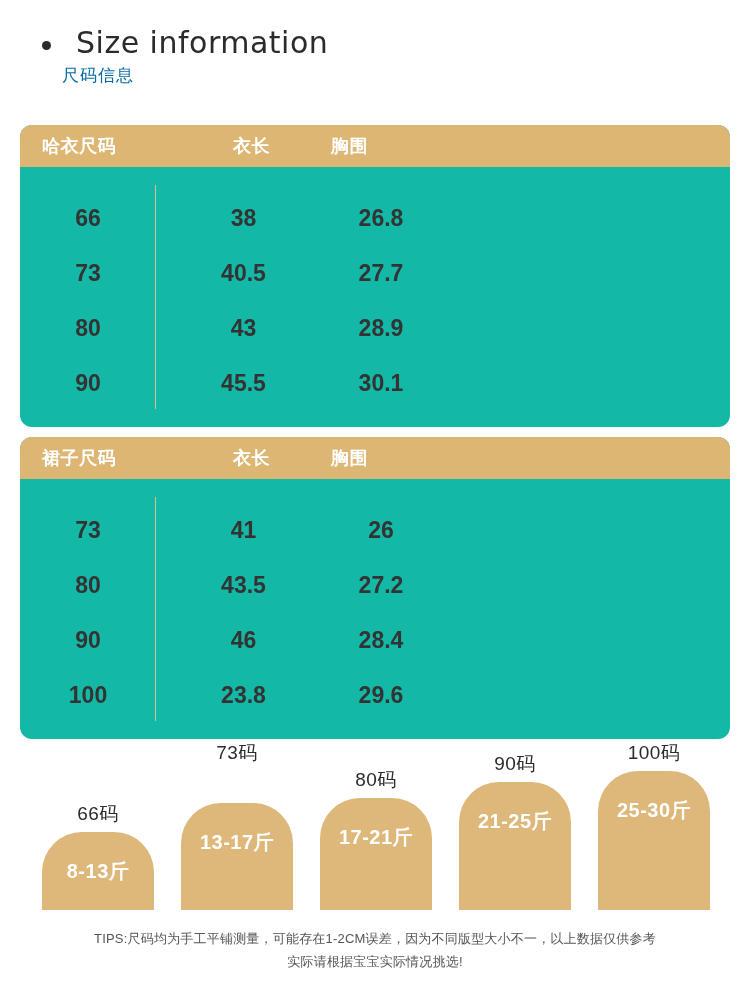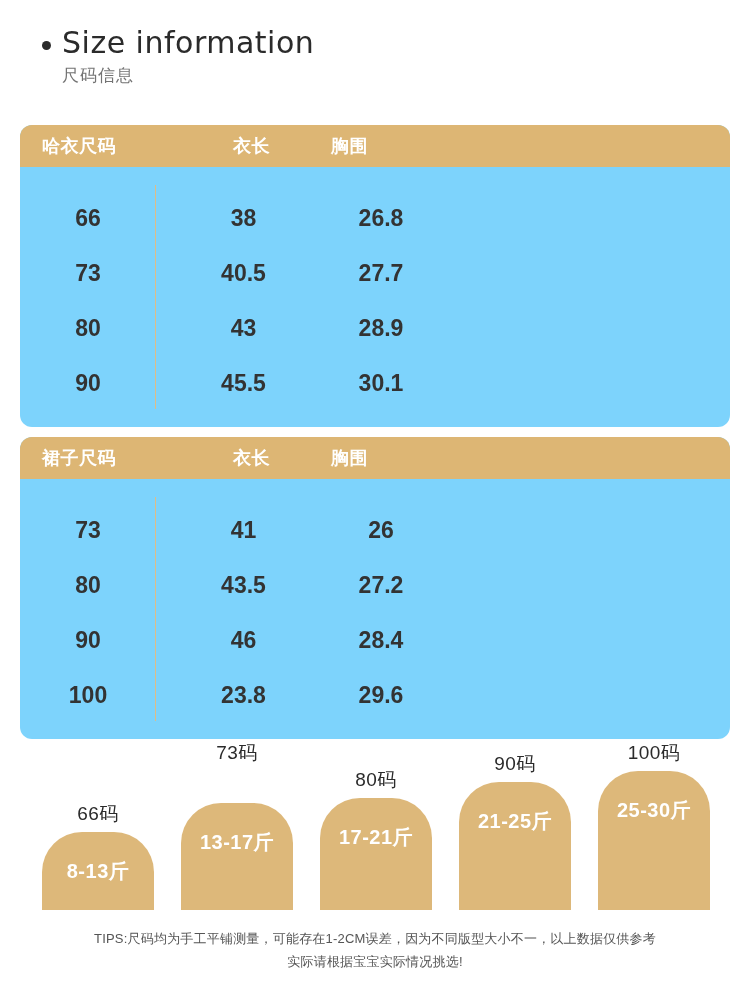--- a/index.html
+++ b/index.html
@@ -15,21 +15,21 @@
     position: relative;
   }
 
   
   .page-header {
     padding: 28px 0 0 42px;
   }
   .title-row {
     display: flex;
     align-items: center;
-    gap: 11px;
+    gap: 25px;
   }
   .title-bullet {
     width: 9px;
     height: 9px;
     border-radius: 50%;
     background: #2b2b2b;
     flex: none;
     margin-top: 4px;
   }
   .title-en {
@@ -37,33 +37,33 @@
     letter-spacing: 0.5px;
     color: #2b2b2b;
     font-family: "DejaVu Sans", sans-serif;
     font-weight: 400;
     line-height: 1;
   }
   .title-cn {
     margin-top: 9px;
     margin-left: 20px;
     font-size: 17px;
-    color: #737373;
+    color: #0369a1;
     letter-spacing: 1px;
     line-height: 1;
   }
 
   
   .size-table {
     position: absolute;
     left: 20px;
     width: 710px;
     border-radius: 12px;
     overflow: hidden;
-    background: #7dd3fc;
+    background: #14b8a6;
   }
   #table-0 { top: 125px; }
   #table-1 { top: 437px; }
 
   .thead {
     background: #ddb674;
     height: 42px;
     display: flex;
     align-items: center;
   }

